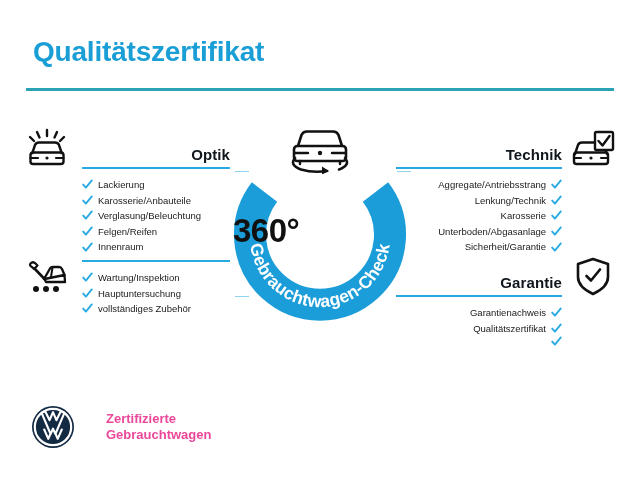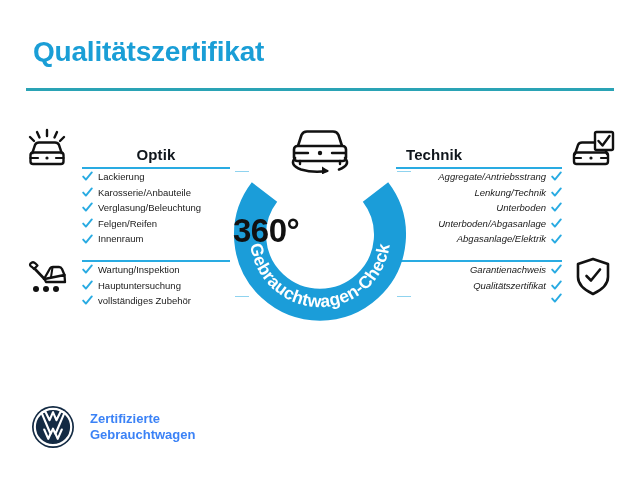--- a/index.html
+++ b/index.html
@@ -56,23 +56,23 @@
     width:46px;height:42px;
     top:0;
   }
   .sec-optik .sec-icon,
   .sec-wartung .sec-icon{ left:0; }
   .sec-technik .sec-icon,
   .sec-garantie .sec-icon{ right:0; }
 
   .sec-body{ position:relative; }
   .sec-optik .sec-body,
-  .sec-wartung .sec-body{ margin-left:58px; text-align:center; }
+  .sec-wartung .sec-body{ margin-left:58px; text-align:right; }
   .sec-technik .sec-body,
-  .sec-garantie .sec-body{ margin-right:54px; }
+  .sec-garantie .sec-body{ margin-right:54px; text-align:right; }
 
   .sec-head{
     font-size:15px;
     font-weight:bold;
     color:#10161c;
     letter-spacing:0.1px;
     padding-top:18px;
     line-height:17px;
     white-space:nowrap;
   }
@@ -82,31 +82,31 @@
     background:#29abe2;
   }
   .sec-optik .sec-rule{ width:148px; margin-left:0; }
   .sec-wartung .sec-rule{ width:148px; margin-left:0; }
   .sec-technik .sec-rule{ width:156px; margin-left:auto; margin-right:0; }
   .sec-garantie .sec-rule{ width:156px; margin-left:auto; margin-right:0; }
 
   .sec-technik .sec-rule,
   .sec-garantie .sec-rule{ position:relative; left:-10px; width:166px; }
 
-  .items{ }
+  .items{ margin-top:8px; }
   .item{
     display:flex;
     align-items:center;
     font-size:9.5px;
     color:#1a1a1a;
     line-height:15.6px;
     white-space:nowrap;
   }
   .sec-technik .item,
-  .sec-garantie .item{ justify-content:flex-end;font-style:italic; }
+  .sec-garantie .item{ justify-content:flex-end; }
 
   .check{
     display:inline-block;
     width:11px;height:11px;
     flex:0 0 auto;
   }
   .check svg{ display:block; }
   .item-label{ display:inline-block; }
   .sec-optik .check, .sec-wartung .check{ margin-right:5px; }
   .sec-technik .check, .sec-garantie .check{ margin-left:5px; order:2; }
@@ -135,25 +135,25 @@
 
   
   .footer{
     position:absolute;
     left:30px; top:404px;
     display:flex;
     align-items:center;
   }
   .vw-mark{ width:46px;height:46px; flex:0 0 auto; }
   .vw-text{
-    margin-left:14px;
+    margin-left:30px;
     font-size:13px;
     font-weight:bold;
     line-height:16px;
-    color:#3b82f6;
+    color:#ec4899;
     white-space:nowrap;
   }
 </style>
 </head>
 <body>
 
 <div class="page">
 
   <div class="title">Qualitätszertifikat</div>
   <div class="title-rule"></div>
@@ -304,50 +304,51 @@
               </svg>
             </span>
           <span class="item-label">Lenkung/Technik</span>
         </div>
         <div class="item">
           <span class="check">
               <svg viewBox="0 0 11 11" width="11" height="11">
                 <path d="M1.2 5.6 L3.9 8.6 L9.8 1.4" fill="none" stroke="#29abe2" stroke-width="1.9" stroke-linecap="round" stroke-linejoin="round"></path>
               </svg>
             </span>
-          <span class="item-label">Unterboden</span>
+          <span class="item-label">Karosserie</span>
         </div>
         <div class="item">
           <span class="check">
               <svg viewBox="0 0 11 11" width="11" height="11">
                 <path d="M1.2 5.6 L3.9 8.6 L9.8 1.4" fill="none" stroke="#29abe2" stroke-width="1.9" stroke-linecap="round" stroke-linejoin="round"></path>
               </svg>
             </span>
           <span class="item-label">Unterboden/Abgasanlage</span>
         </div>
         <div class="item">
           <span class="check">
               <svg viewBox="0 0 11 11" width="11" height="11">
                 <path d="M1.2 5.6 L3.9 8.6 L9.8 1.4" fill="none" stroke="#29abe2" stroke-width="1.9" stroke-linecap="round" stroke-linejoin="round"></path>
               </svg>
             </span>
-          <span class="item-label">Abgasanlage/Elektrik</span>
+          <span class="item-label">Sicherheit/Garantie</span>
         </div>
       </div>
     </div>
   </div>
 
   <div class="section sec-garantie">
     <div class="sec-icon">
       <svg viewBox="0 0 46 42" width="46" height="42">
         <path d="M23 3 L38 8 L38 21 Q38 31 23 38 Q8 31 8 21 L8 8 Z" fill="none" stroke="#111" stroke-width="2.6" stroke-linejoin="round"></path>
         <path d="M16.5 20 L21 24.5 L30 13.5" fill="none" stroke="#111" stroke-width="2.6" stroke-linecap="round" stroke-linejoin="round"></path>
       </svg>
     </div>
     <div class="sec-body">
+      <div class="sec-head">Garantie</div>
       <div class="sec-rule"></div>
       <div class="items">
         <div class="item">
           <span class="check">
               <svg viewBox="0 0 11 11" width="11" height="11">
                 <path d="M1.2 5.6 L3.9 8.6 L9.8 1.4" fill="none" stroke="#29abe2" stroke-width="1.9" stroke-linecap="round" stroke-linejoin="round"></path>
               </svg>
             </span>
           <span class="item-label">Garantienachweis</span>
         </div>

